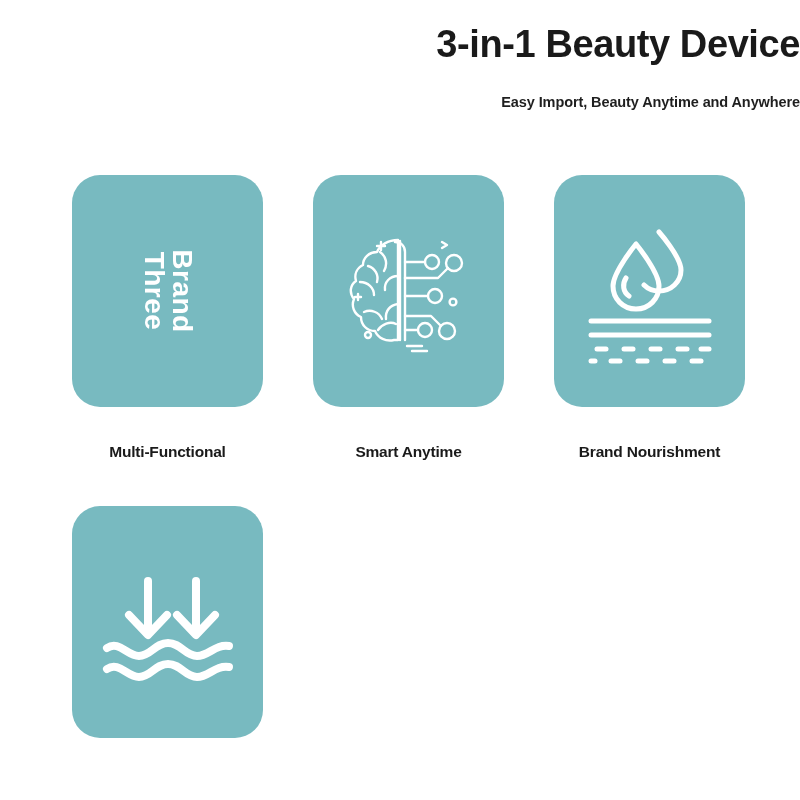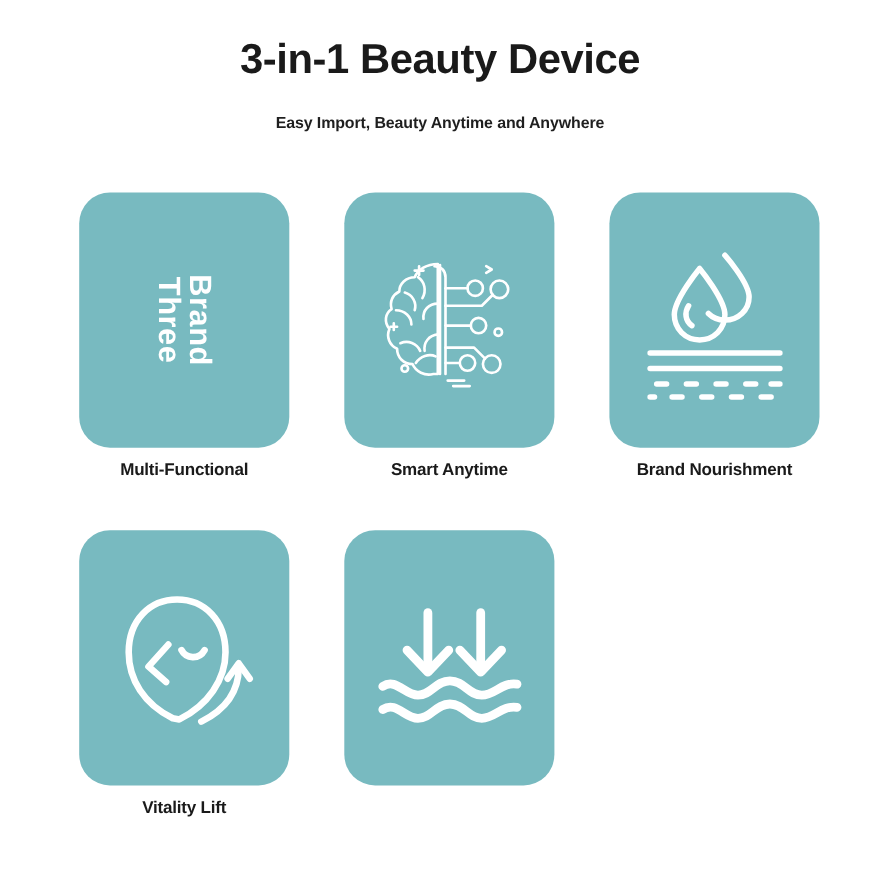--- a/index.html
+++ b/index.html
@@ -17,22 +17,22 @@
   .page {
     width: 800px;
     height: 800px;
     position: relative;
     box-sizing: border-box;
   }
 
   
   .header {
     width: 100%;
-    text-align: center;
-    padding-top: 34px;
+    text-align: right;
+    padding-top: 24px;
   }
   .title {
     font-size: 38px;
     font-weight: 700;
     color: #1a1a1a;
     letter-spacing: -0.4px;
     line-height: 1.1;
     margin: 0;
   }
   .subtitle {
@@ -66,21 +66,21 @@
     height: 232px;
     background: #78bac0;
     border-radius: 28px;
     position: relative;
     display: flex;
     align-items: center;
     justify-content: center;
     overflow: hidden;
   }
   .cell-label {
-    margin-top: 12px;
+    margin-top: 36px;
     font-size: 15.5px;
     font-weight: 700;
     color: #1a1a1a;
     text-align: left;
     letter-spacing: -0.2px;
     white-space: nowrap;
   }
   .cell.small-label .cell-label {
     font-size: 14px;
   }
@@ -193,37 +193,20 @@
           <path d="M63 145 L72 145"></path>
           <path d="M90 145 L99 145"></path>
           <path d="M117 145 L126 145"></path>
           <path d="M16 145 L20 145"></path>
         </svg>
       </div>
       <div class="cell-label">Brand Nourishment</div>
     </div>
 
 
-    <div class="cell">
-      <div class="card">
-        <svg class="icon-svg" width="150" height="150" viewBox="0 0 150 150" fill="none" stroke="#ffffff" stroke-width="6" stroke-linecap="round" stroke-linejoin="round">
-
-          <path d="M64 130 C38 117 24 95 24 70 C24 41 43 22 68 22
-                   C93 22 112 41 112 70 C112 95 96 118 70 131 Z"></path>
-
-          <path d="M60 63 L42 83 L58 97"></path>
-
-          <path d="M72 68 C76 76 88 77 93 68"></path>
-
-          <path d="M90 133 C114 121 124 104 124 84"></path>
-          <path d="M114 94 L124 80 L134 94"></path>
-        </svg>
-      </div>
-      <div class="cell-label">Vitality Lift</div>
-    </div>
 
     <div class="cell">
       <div class="card">
         <svg class="icon-svg" width="150" height="150" viewBox="0 0 150 150" fill="none" stroke="#ffffff" stroke-width="8" stroke-linecap="round" stroke-linejoin="round">
 
           <path d="M55 34 L55 86"></path>
           <path d="M36 68 L55 88 L74 68"></path>
 
           <path d="M103 34 L103 86"></path>
           <path d="M84 68 L103 88 L122 68"></path>

